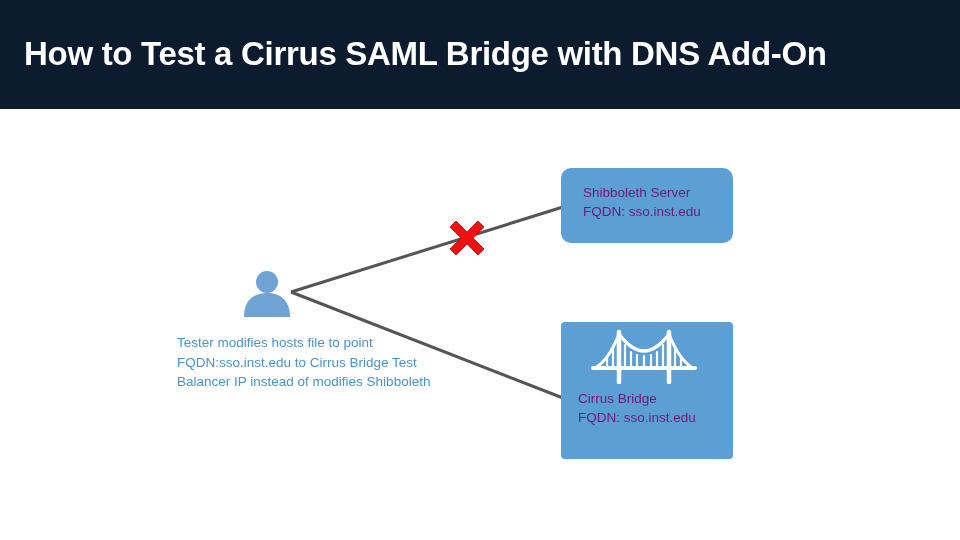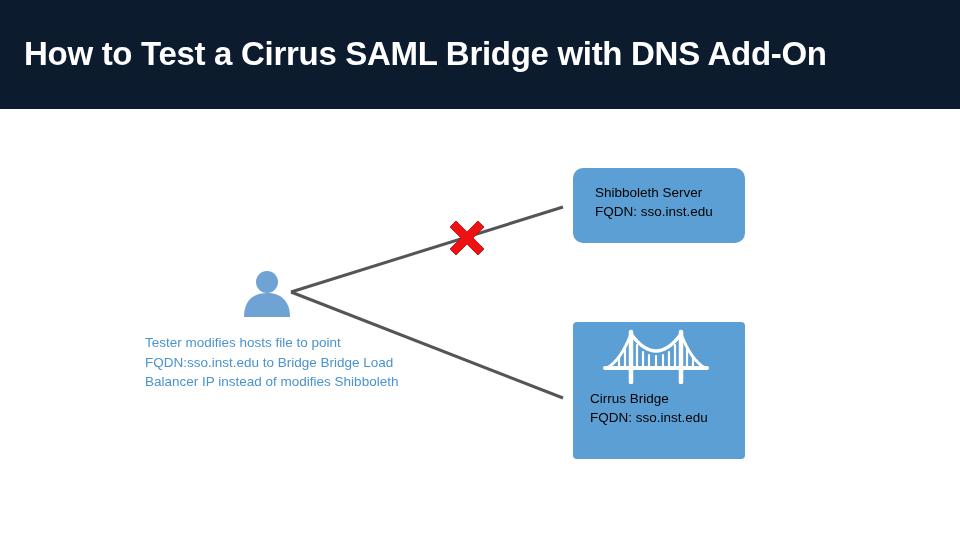--- a/index.html
+++ b/index.html
@@ -1,29 +1,29 @@
 <!DOCTYPE html>
 <html><head>
 <meta charset="utf-8">
 <style>
   html, body { margin: 0; padding: 0; }
   body { width: 960px; height: 540px; background: #ffffff; position: relative; overflow: hidden; font-family: "Liberation Sans", sans-serif; }
   .header { position: absolute; left: 0; top: 0; width: 960px; height: 109px; background: #0c1b2e; }
   .title { position: absolute; left: 0; width: 960px; top: 35px; text-align: left; color: #ffffff; font-weight: bold; font-size: 33px; letter-spacing: -0.3px; font-family: "Liberation Sans", sans-serif; padding-left: 24px; }
   svg.lines { position: absolute; left: 0; top: 0; width: 960px; height: 540px; }
-  .box { position: absolute; background: #5b9fd4; border-radius: 12px; color: #000000; margin-left: 12px; }
+  .box { position: absolute; background: #5b9fd4; border-radius: 12px; color: #701a75; }
   .box.shib { left: 561px; top: 168px; width: 172px; height: 75px; border-radius: 10px; }
   .box.cirrus { left: 561px; top: 322px; width: 172px; height: 137px; border-radius: 4px; }
   .box-text { position: absolute; font-size: 13.5px; line-height: 19px; font-family: "Liberation Sans", sans-serif; }
   .shib .box-text { left: 22px; top: 15px; }
   .cirrus .box-text { left: 17px; top: 67px; }
   .bridge-icon { position: absolute; left: 28px; top: 6px; width: 110px; height: 56px; }
   .person-icon { position: absolute; left: 242px; top: 270px; width: 50px; height: 48px; }
   .caption { position: absolute; left: 145px; top: 333px; width: 300px; color: #4a93cf; font-size: 13.5px; line-height: 19.5px; font-family: "Liberation Sans", sans-serif; }
-  .caption div { white-space: nowrap; }
+  .caption div { white-space: nowrap; margin-left: 32px; }
   .x-icon { position: absolute; left: 448px; top: 219px; width: 38px; height: 38px; }
 </style>
 </head>
 <body>
 
 <div class="header">
   <div class="title">How to Test a Cirrus SAML Bridge with DNS Add-On</div>
 </div>
 
 <svg class="lines" viewBox="0 0 960 540">
@@ -35,21 +35,21 @@
   <path d="M8 2 L19 13 L30 2 L36 8 L25 19 L36 30 L30 36 L19 25 L8 36 L2 30 L13 19 L2 8 Z" fill="#ee1111" stroke="#c40000" stroke-width="0.8"></path>
 </svg>
 
 <svg class="person-icon" viewBox="0 0 50 48">
   <circle cx="25" cy="12" r="11" fill="#6fa3d3"></circle>
   <path d="M2 47 C2 30 12 23 25 23 C38 23 48 30 48 47 Z" fill="#6fa3d3"></path>
 </svg>
 
 <div class="caption">
   <div>Tester modifies hosts file to point</div>
-  <div>FQDN:sso.inst.edu to Bridge Bridge Load</div>
+  <div>FQDN:sso.inst.edu to Cirrus Bridge Test</div>
   <div>Balancer IP instead of modifies Shibboleth</div>
 </div>
 
 <div class="box shib">
   <div class="box-text">
     <div>Shibboleth Server</div>
     <div>FQDN: sso.inst.edu</div>
   </div>
 </div>
 

